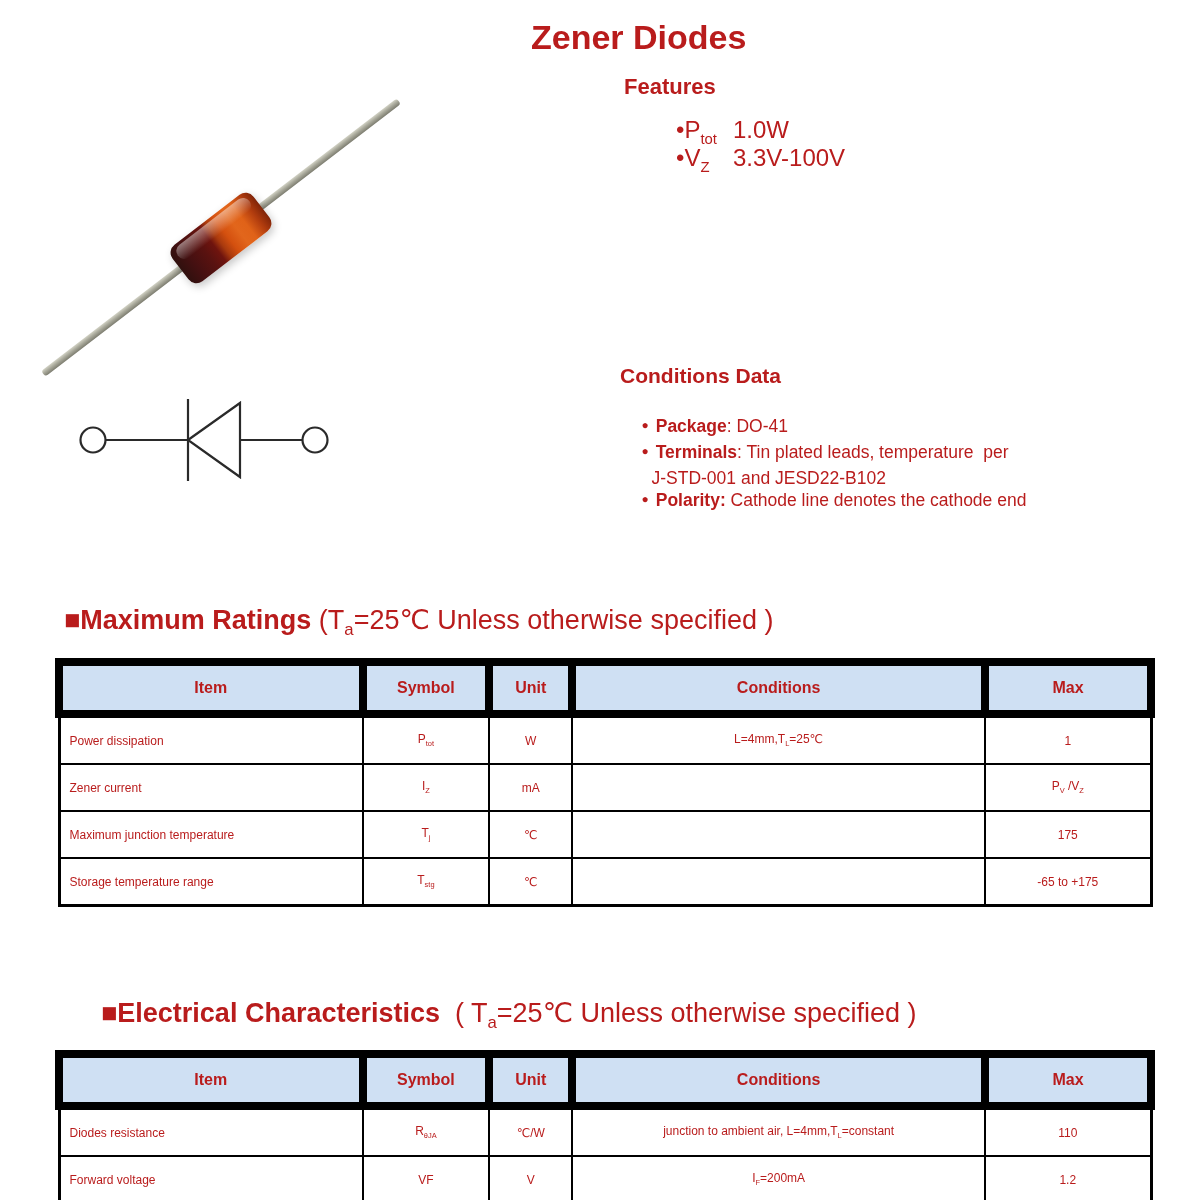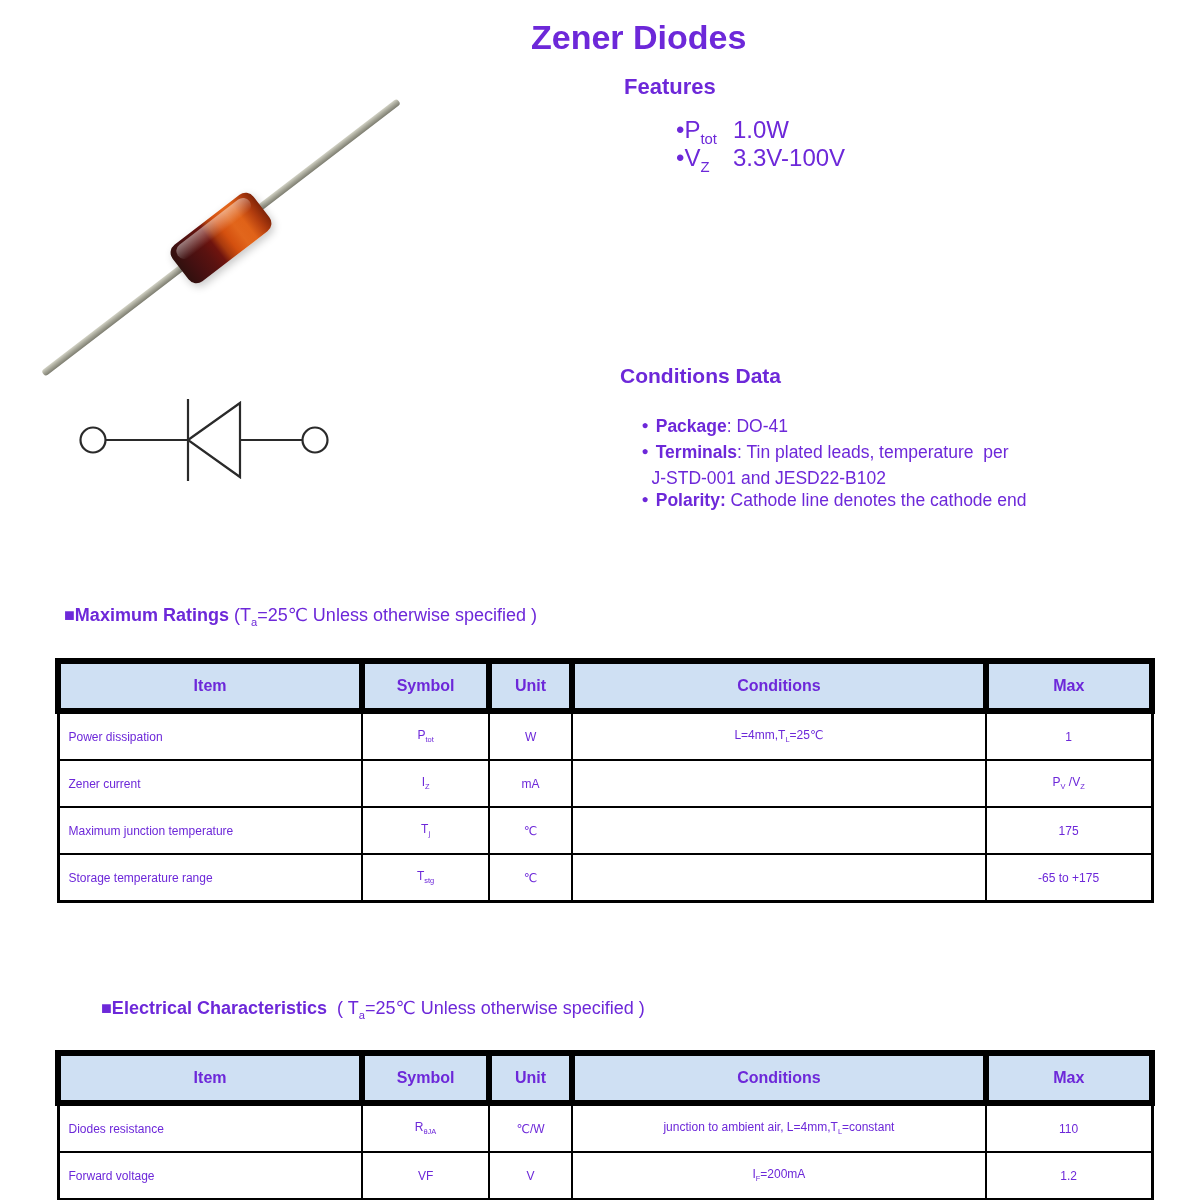--- a/index.html
+++ b/index.html
@@ -1,29 +1,29 @@
 <!DOCTYPE html>
 <html><head>
 <meta charset="utf-8">
 <style>
   html,body{margin:0;padding:0;background:#ffffff;}
   .page{
     position:relative;width:1200px;height:1200px;background:#ffffff;
-    font-family:"Liberation Sans","DejaVu Sans",sans-serif;color:#6d28d9;
+    font-family:"Liberation Sans","DejaVu Sans",sans-serif;color:#b91c1c;
     overflow:hidden;
   }
   .abs{position:absolute;}
   .page-title{font-size:34px;font-weight:bold;letter-spacing:0px;}
   .features-h{font-size:22px;font-weight:bold;}
   .feat-line{font-size:24px;}
   .feat-sym{display:inline-block;min-width:57px;}
   .mech-h{font-size:21px;font-weight:bold;}
   .mech-line{font-size:17.5px;white-space:pre;}
   .mech-bullet{font-size:12px;position:relative;top:-3px;margin-right:7px;}
-  .section-h{font-size:18px;white-space:pre;}
+  .section-h{font-size:27px;white-space:pre;}
   .section-h b{font-weight:bold;}
   sub{font-size:0.62em;}
   
   .photo{left:20px;top:80px;width:420px;height:320px;overflow:hidden;}
   .lead{
     position:absolute;left:-23px;top:154px;width:448px;height:7px;border-radius:3px;
     background:linear-gradient(180deg,#d3d3c6 0%,#a9a99b 45%,#7c7c6f 100%);
     transform:rotate(-37.5deg);
   }
   .dbody{
@@ -35,21 +35,21 @@
   .dbody::after{
     content:"";position:absolute;left:6px;right:6px;top:3px;height:16px;border-radius:8px;
     background:linear-gradient(180deg,rgba(255,255,255,0.45),rgba(255,255,255,0));
   }
   
   table.spec{
     position:absolute;width:1100px;border-collapse:collapse;border:3px solid #000;
     table-layout:fixed;
   }
   table.spec th{
-    height:44px;background:#cfe0f3;border:6px solid #000000;
+    height:44px;background:#cfe0f3;border:8px solid #000000;
     font-size:16px;font-weight:bold;text-align:center;padding:0;
   }
   table.spec td{
     height:45px;border:2px solid #000;font-size:12px;text-align:center;padding:0 20px;
     white-space:pre;
   }
   table.spec td.item-cell{text-align:left;padding-left:9px;}
 </style>
 </head>
 <body>

